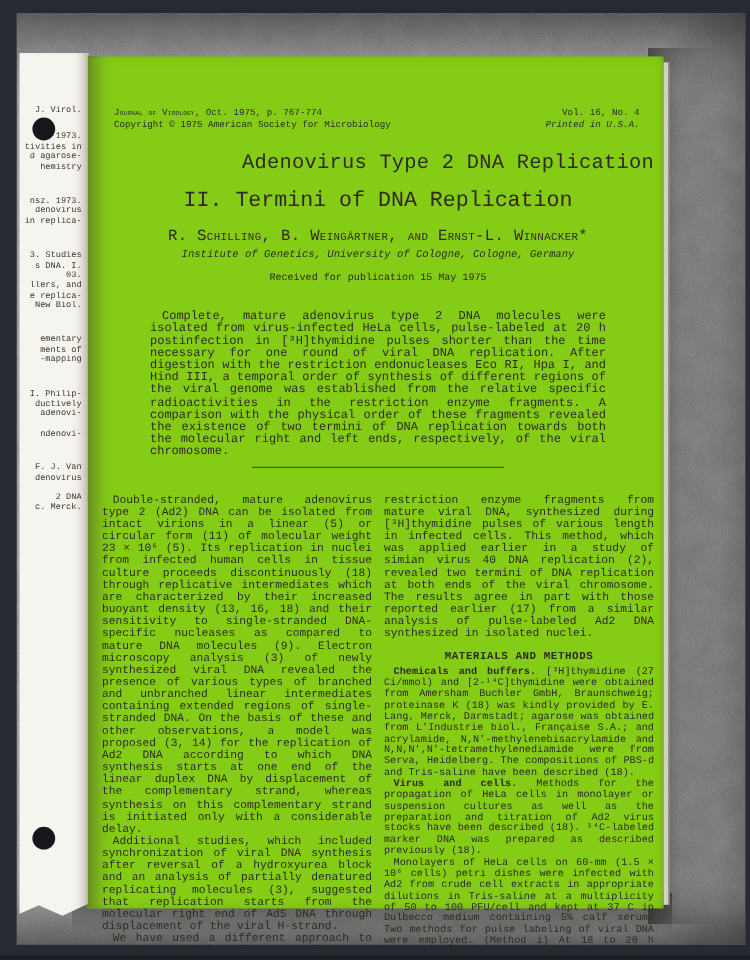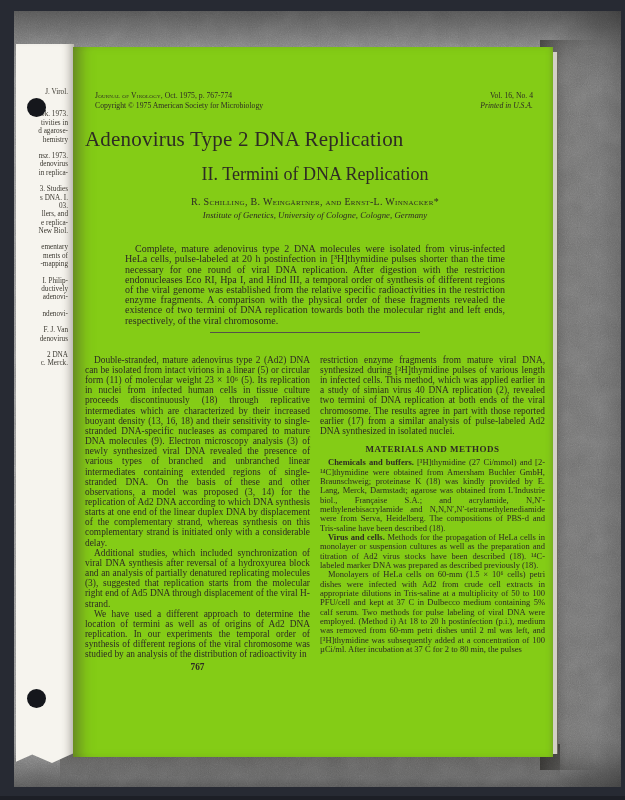--- a/index.html
+++ b/index.html
@@ -1,17 +1,17 @@
 <!DOCTYPE html>
 <html><head>
 <meta charset="utf-8">
 <style>
   html,body{margin:0;padding:0;background:#1d1f26;}
   .canvas{position:relative;width:625px;height:796px;background:#272a33;overflow:hidden;
-          font-family:Liberation Serif, serif;}
+          font-family:Liberation Mono, monospace;}
   
   .backdrop{position:absolute;left:14px;top:11px;width:607px;height:776px;background:#949494;}
   .backdrop svg{position:absolute;left:0;top:0;}
   .shade-top{position:absolute;left:0;top:0;width:100%;height:70px;
              background:linear-gradient(180deg,rgba(25,25,25,.50),rgba(25,25,25,.12) 55%,rgba(0,0,0,0));}
   .shade-bottom{position:absolute;left:0;bottom:0;width:100%;height:48px;
              background:linear-gradient(0deg,rgba(20,20,20,.45),rgba(20,20,20,.10) 70%,rgba(0,0,0,0));}
   .shade-right{position:absolute;right:0;top:0;width:70px;height:100%;
              background:linear-gradient(270deg,rgba(20,20,20,.35),rgba(0,0,0,0));}
   .page-shadow-right{position:absolute;left:540px;top:40px;width:60px;height:730px;
@@ -19,38 +19,38 @@
   .page-shadow-bottom{position:absolute;left:60px;top:744px;width:500px;height:34px;
              background:linear-gradient(180deg,rgba(20,18,14,.5),rgba(0,0,0,0));}
   
   .sliver{position:absolute;left:16px;top:44px;width:58px;height:722px;background:#f6f4ee;
           clip-path:polygon(0 0,100% 0,100% 98.2%,62% 99.6%,28% 98.4%,0 99.4%);
           box-shadow:inset -10px 0 10px -7px rgba(60,55,45,.45);}
   .sliver-text{position:absolute;left:0;top:0;width:100%;padding-top:44px;box-sizing:border-box;
           text-align:right;font-size:7.2px;line-height:8.4px;color:#3a372f;
           padding-right:6px;white-space:nowrap;overflow:hidden;}
   .frag{height:8.4px;overflow:hidden;}
-  .gap6{margin-top:8px}.gap8{margin-top:8px}.gap14{margin-top:14px}
+  .gap6{margin-top:20px}.gap8{margin-top:8px}.gap14{margin-top:14px}
   .hole{position:absolute;width:19px;height:19px;border-radius:50%;background:#15171c;}
   .hole-top{left:27px;top:98px;}
   .hole-bottom{left:27px;top:689px;}
   
   .page{position:absolute;left:73px;top:47px;width:480px;height:710px;background:#84cc16;
         box-shadow:inset 16px 0 16px -11px rgba(70,62,48,.6), inset -4px 0 6px -4px rgba(90,85,70,.5);}
   .page-edge{position:absolute;left:553px;top:52px;width:4px;height:702px;background:#d3d0c6;
         border-right:1px solid #6e6a60;}
   .content{position:relative;height:100%;box-sizing:border-box;padding:44px 8px 0 12px;color:#2e2b24;}
   .header-row{display:flex;justify-content:space-between;align-items:flex-start;
         padding-left:10px;padding-right:12px;font-size:7.7px;line-height:9.6px;}
   .hdr-right{text-align:right;}
   .smallcaps{font-variant:small-caps;letter-spacing:.2px;}
   .italic{font-style:italic;}
-  .title{text-align:left;font-size:21px;margin-top:17px;letter-spacing:.2px;}
+  .title{text-align:right;font-size:17px;margin-top:17px;letter-spacing:.2px;}
   .subtitle{text-align:center;font-size:18px;margin-top:12px;}
-  .authors{text-align:center;font-size:10px;margin-top:11px;font-variant:small-caps;letter-spacing:.3px;}
+  .authors{text-align:center;font-size:13px;margin-top:11px;font-variant:small-caps;letter-spacing:.3px;}
   .affiliation{text-align:center;font-size:8.8px;font-style:italic;margin-top:3px;}
   .received{text-align:center;font-size:8.4px;margin-top:9px;}
   .abstract{width:380px;margin:24px auto 0;font-size:10px;line-height:10.2px;
         text-align:justify;text-indent:10px;}
   .rule{width:210px;height:1px;background:#55524a;margin:6px auto 0;}
   .columns{display:flex;gap:10px;margin-top:22px;}
   .col{width:225px;font-size:9.4px;line-height:10.15px;text-align:justify;}
   .col p{margin:0;text-indent:9px;}
   .col p.noindent{text-indent:0;}
   .methods-head{text-align:center;font-weight:bold;font-size:9px;letter-spacing:.5px;margin:8px 0 4px;}
@@ -127,20 +127,21 @@
         <div class="hdr-right">
           <div>Vol. 16, No. 4</div>
           <div class="italic">Printed in U.S.A.</div>
         </div>
       </div>
 
       <div class="title">Adenovirus Type 2 DNA Replication</div>
       <div class="subtitle">II. Termini of DNA Replication</div>
       <div class="authors">R. Schilling, B. Weingärtner, and Ernst-L. Winnacker*</div>
       <div class="affiliation">Institute of Genetics, University of Cologne, Cologne, Germany</div>
+      <div class="received">Received for publication 15 May 1975</div>
 
       <div class="abstract">Complete, mature adenovirus type 2 DNA molecules were isolated from virus-infected HeLa cells, pulse-labeled at 20 h postinfection in [³H]thymidine pulses shorter than the time necessary for one round of viral DNA replication. After digestion with the restriction endonucleases Eco RI, Hpa I, and Hind III, a temporal order of synthesis of different regions of the viral genome was established from the relative specific radioactivities in the restriction enzyme fragments. A comparison with the physical order of these fragments revealed the existence of two termini of DNA replication towards both the molecular right and left ends, respectively, of the viral chromosome.</div>
       <div class="rule"></div>
 
       <div class="columns">
         <div class="col">
           <p>Double-stranded, mature adenovirus type 2 (Ad2) DNA can be isolated from intact virions in a linear (5) or circular form (11) of molecular weight 23 × 10⁶ (5). Its replication in nuclei from infected human cells in tissue culture proceeds discontinuously (18) through replicative intermediates which are characterized by their increased buoyant density (13, 16, 18) and their sensitivity to single-stranded DNA-specific nucleases as compared to mature DNA molecules (9). Electron microscopy analysis (3) of newly synthesized viral DNA revealed the presence of various types of branched and unbranched linear intermediates containing extended regions of single-stranded DNA. On the basis of these and other observations, a model was proposed (3, 14) for the replication of Ad2 DNA according to which DNA synthesis starts at one end of the linear duplex DNA by displacement of the complementary strand, whereas synthesis on this complementary strand is initiated only with a considerable delay.</p>
           <p>Additional studies, which included synchronization of viral DNA synthesis after reversal of a hydroxyurea block and an analysis of partially denatured replicating molecules (3), suggested that replication starts from the molecular right end of Ad5 DNA through displacement of the viral H-strand.</p>
           <p>We have used a different approach to determine the location of termini as well as of origins of Ad2 DNA replication. In our experiments the temporal order of synthesis of different regions of the viral chromosome was studied by an analysis of the distribution of radioactivity in</p>
           <div class="pagenum">767</div>

